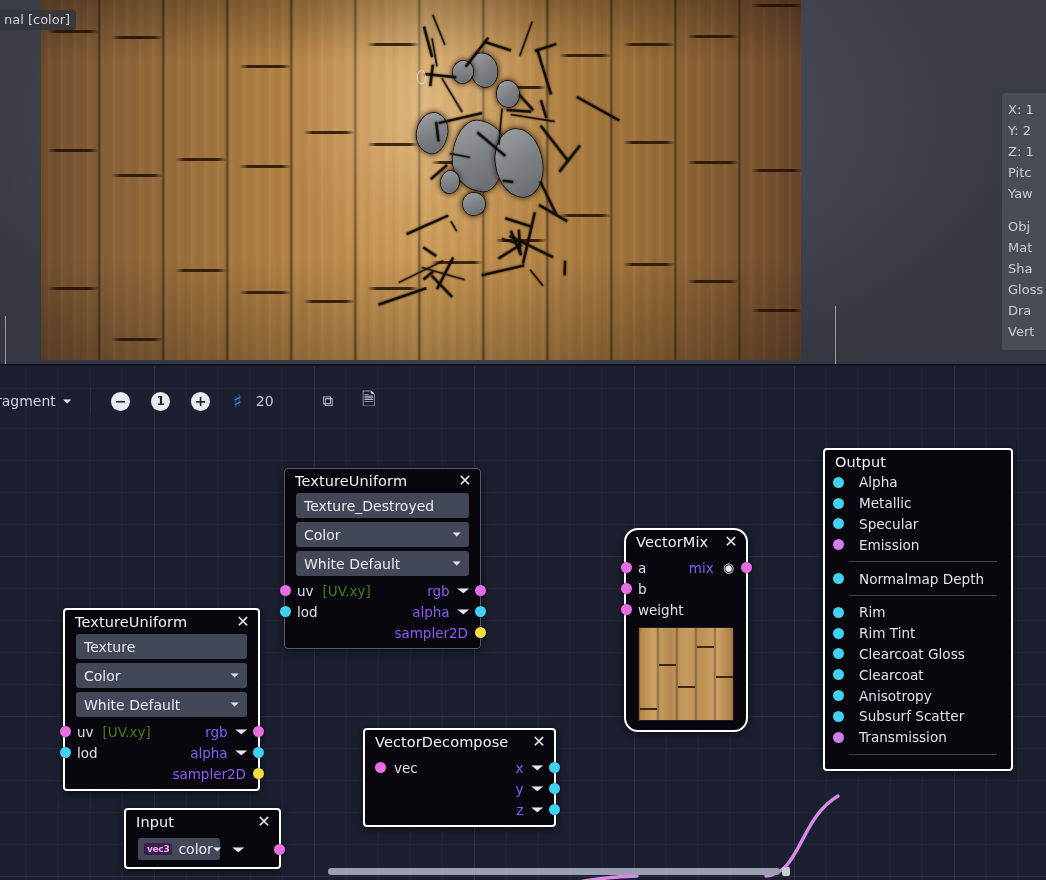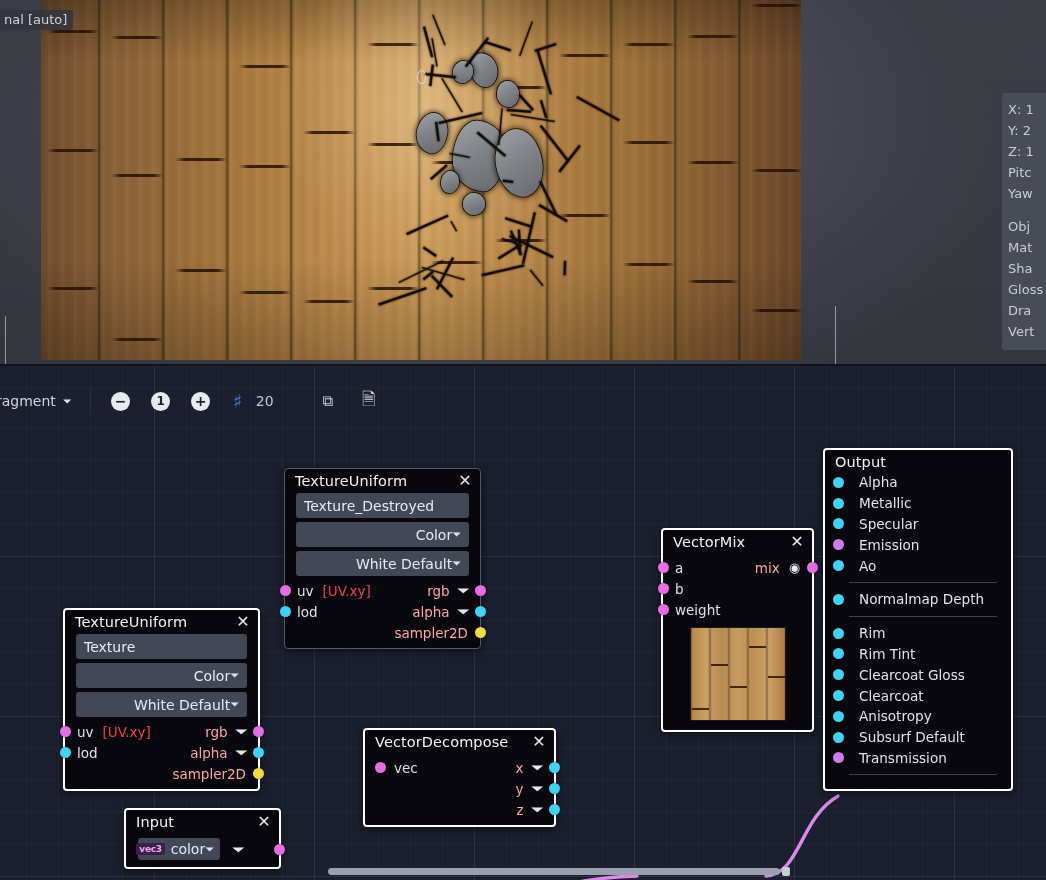--- a/index.html
+++ b/index.html
@@ -181,42 +181,42 @@
   }
   .node-body { padding: 0 0 5px 0; }
   .field {
     margin: 0 11px 4px 11px;
     background: #434859;
     border-radius: 3px;
     padding: 4px 8px;
     font-size: 14px; color: #e9eaef;
     height: 25px; display: flex; align-items: center;
   }
-  .field.select { justify-content: flex-end; }
+  .field.select { justify-content: space-between; }
   .chev { font-size: 11px; color: #dfe1e8; }
   .port-row {
     position: relative;
     display: flex; align-items: center;
     height: 21px;
     padding: 0 12px 0 12px;
   }
   .dot {
     position: absolute; width: 11px; height: 11px; border-radius: 50%;
     box-shadow: 0 0 2px rgba(0,0,0,0.7);
   }
   .dot.in  { left: -5.5px; }
   .dot.out { right: -5.5px; }
   .dot.pink  { background: #e86ce3; }
   .dot.cyan  { background: #3fd2f2; }
   .dot.yellow{ background: #f2dd3f; }
   .dot.violet{ background: #d07cf0; }
   .lbl-in  { color: #dfe1e8; }
-  .lbl-hint{ color: #ef4444; margin-left: 9px; }
+  .lbl-hint{ color: #4d7c0f; margin-left: 9px; }
   .spacer  { flex: 1; }
-  .lbl-out { color: #fca5a5; }
+  .lbl-out { color: #8b5cf6; }
   .arrow-down {
     margin-left: 8px; color: #e7e8ee; font-size: 13px; line-height: 1;
     transform: scaleX(1.25);
   }
   .preview-img {
     margin: 7px auto 4px auto;
     width: 96px; height: 94px;
     border: 1px solid #1a1a22;
     background:
       repeating-linear-gradient(90deg,
@@ -356,21 +356,21 @@
           <div class="crack" style="left: 139.583px; top: 104.339px; width: 45px; height: 1.5px; transform: rotate(52deg); transform-origin: 0px 50%;"></div>
           <div class="crack" style="left: 120.169px; top: 232.793px; width: 26px; height: 1.9px; transform: rotate(247deg); transform-origin: 0px 50%;"></div>
         </div>
     </div>
 
     <div style="position:absolute;left:417px;top:70px;width:9px;height:14px;border:1.5px solid rgba(225,228,235,0.75);border-radius:50% 50% 45% 45%;"></div>
 
     <div class="vp-tick" style="left:5px;top:316px;height:48px;"></div>
     <div class="vp-tick" style="left:835px;top:306px;height:58px;"></div>
 
-    <div id="vp-label">nal [auto]</div>
+    <div id="vp-label">nal [color]</div>
   </div>
 
   <div id="info-panel">
     <div>X: 1</div>
     <div>Y: 2</div>
     <div>Z: 1</div>
     <div>Pitc</div>
     <div>Yaw</div>
     <div class="gap"></div>
     <div>Obj</div>
@@ -500,21 +500,21 @@
             <span class="dot out cyan"></span>
           </div>
           <div class="port-row">
             <span class="spacer"></span>
             <span class="lbl-out">sampler2D</span>
             <span class="dot out yellow" style="right:-5.5px;"></span>
           </div>
         </div>
       </div>
 
-      <div class="node selected" id="node-vecmix" style="left:661px; top:110px; width:153px;">
+      <div class="node selected" id="node-vecmix" style="left:624px; top:110px; width:124px;border-radius:14px;">
         <div class="node-title">
           <span>VectorMix</span>
           <span class="node-close">✕</span>
         </div>
         <div class="node-body" style="padding-top:3px;">
           <div class="port-row">
             <span class="dot in pink"></span>
             <span class="lbl-in">a</span>
             <span class="spacer"></span>
             <span class="lbl-out">mix</span>
@@ -602,24 +602,20 @@
                 <span class="out-label">Metallic</span>
               </div>
             <div class="port-row">
                 <span class="dot in cyan"></span>
                 <span class="out-label">Specular</span>
               </div>
             <div class="port-row">
                 <span class="dot in violet"></span>
                 <span class="out-label">Emission</span>
               </div>
-            <div class="port-row">
-                <span class="dot in cyan"></span>
-                <span class="out-label">Ao</span>
-              </div>
           </div>
           <div class="out-div"></div>
           <div>
             <div class="port-row">
                 <span class="dot in cyan"></span>
                 <span class="out-label">Normalmap Depth</span>
               </div>
           </div>
           <div class="out-div"></div>
           <div>
@@ -638,21 +634,21 @@
             <div class="port-row">
                 <span class="dot in cyan"></span>
                 <span class="out-label">Clearcoat</span>
               </div>
             <div class="port-row">
                 <span class="dot in cyan"></span>
                 <span class="out-label">Anisotropy</span>
               </div>
             <div class="port-row">
                 <span class="dot in cyan"></span>
-                <span class="out-label">Subsurf Default</span>
+                <span class="out-label">Subsurf Scatter</span>
               </div>
             <div class="port-row">
                 <span class="dot in violet"></span>
                 <span class="out-label">Transmission</span>
               </div>
           </div>
           <div class="out-div"></div>
 
         </div>
       </div>

